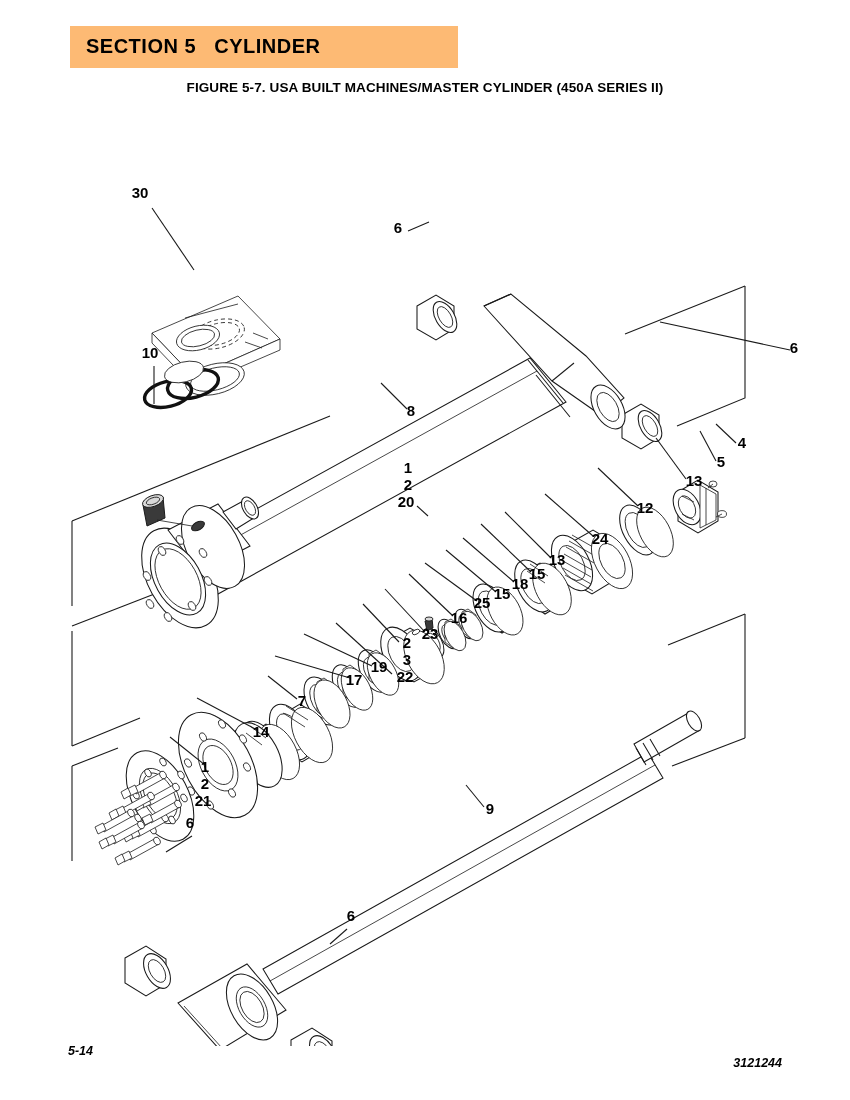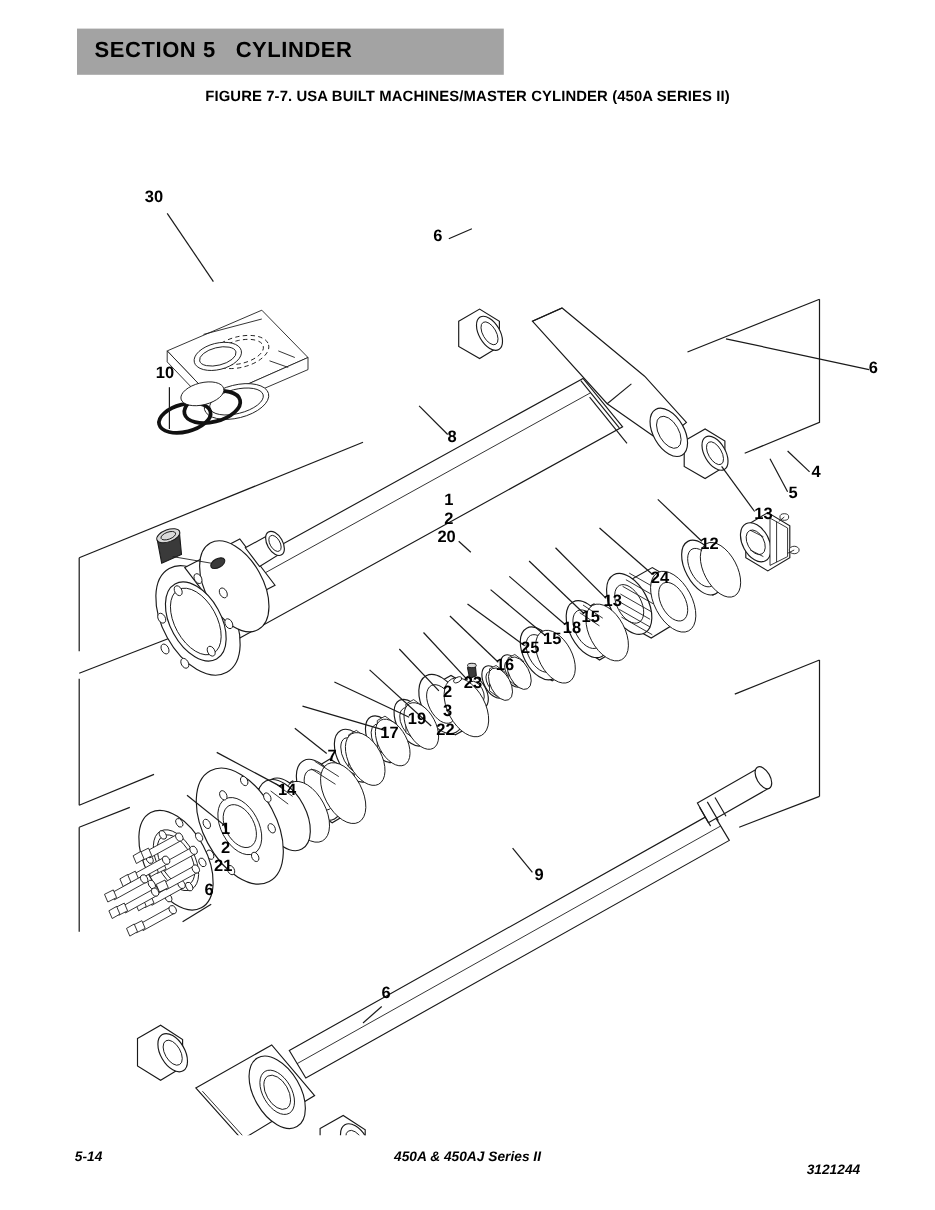--- a/index.html
+++ b/index.html
@@ -16,21 +16,21 @@
     overflow: hidden;
   }
 
   
   .section-bar {
     position: absolute;
     left: 70px;
     top: 26px;
     width: 388px;
     height: 42px;
-    background: #a3a3a3;
+    background: #fdba74;
   }
   .section-bar-label {
     position: absolute;
     left: 16px;
     top: 9px;
     font-size: 20px;
     font-weight: bold;
     letter-spacing: 0.5px;
     white-space: pre;
   }
@@ -76,21 +76,21 @@
     top: 0;
     font-size: 12.5px;
     font-weight: bold;
     margin-top: 12px;
   }
 
   
   .figure-stage {
     position: absolute;
     left: 0;
-    top: 112px;
+    top: 126px;
     width: 674px;
     height: 920px;
   }
   .figure-stage svg {
     display: block;
   }
 
   
   .ln      { fill: none; stroke: #1a1a1a; stroke-width: 1.05; }
   .ln-thin { fill: none; stroke: #1a1a1a; stroke-width: 0.8; }
@@ -107,21 +107,21 @@
     fill: #000000;
   }
 </style>
 </head>
 <body>
 
 <div class="section-bar">
   <div class="section-bar-label">SECTION 5   CYLINDER</div>
 </div>
 
-<div class="figure-title">FIGURE 7-7. USA BUILT MACHINES/MASTER CYLINDER (450A SERIES II)</div>
+<div class="figure-title">FIGURE 5-7. USA BUILT MACHINES/MASTER CYLINDER (450A SERIES II)</div>
 
 <div class="figure-stage">
 <svg width="850" height="920" viewBox="0 0 850 920" xmlns="http://www.w3.org/2000/svg">
 
   <g>
 
     <path class="ln-frame" d="M 745 160 L 745 272 L 677 300"></path>
     <path class="ln-frame" d="M 745 160 L 625 208"></path>
 
     <path class="ln-frame" d="M 72 395 L 330 290"></path>
@@ -517,15 +517,14 @@
     <text class="calloutTxt" x="490" y="688" text-anchor="middle">9</text>
     <text class="calloutTxt" x="190" y="702" text-anchor="middle">6</text>
     <text class="calloutTxt" x="351" y="795" text-anchor="middle">6</text>
   </g>
 
 </svg>
 </div>
 
 <div class="footer">
   <div class="footer-left">5-14</div>
-  <div class="footer-center">450A &amp; 450AJ Series II</div>
   <div class="footer-right">3121244</div>
 </div>
 
 </body></html>

